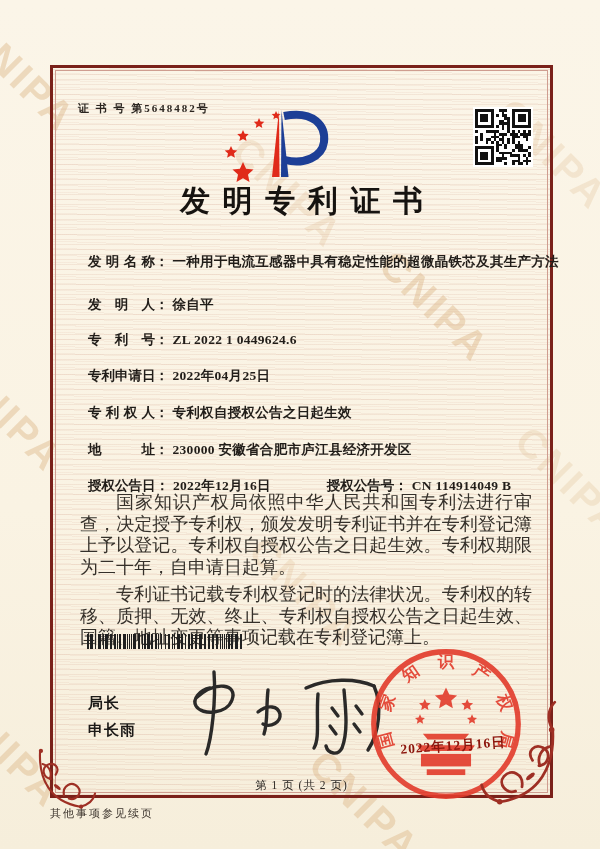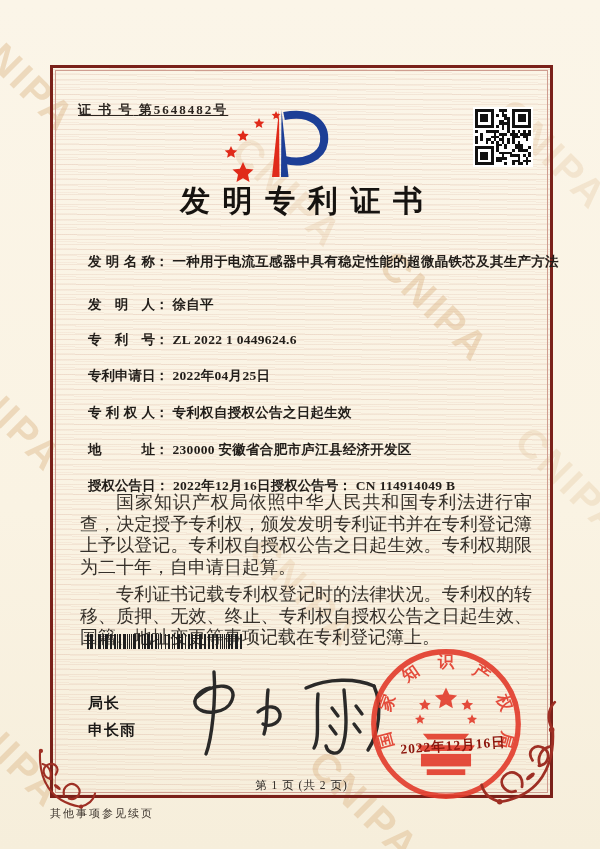--- a/index.html
+++ b/index.html
@@ -15,33 +15,33 @@
   .wm.faint{color:rgba(226,195,155,.32);}
 
   
   .cert{position:absolute;left:50px;top:65px;width:497px;height:727px;z-index:2;
         border:3px solid #7a211a;
         background:
           repeating-linear-gradient(0deg, rgba(214,166,146,.20) 0 1px, rgba(0,0,0,0) 1px 5px),
           repeating-linear-gradient(2deg, rgba(214,166,146,.13) 0 1px, rgba(0,0,0,0) 1px 7px);}
   .cert::before{content:"";position:absolute;inset:2px;border:1px solid #cf9d90;pointer-events:none;}
 
-  .certno{position:absolute;left:25px;top:33px;font-size:13px;font-weight:600;color:#2b2520;letter-spacing:2px;text-decoration:underline;}
+  .certno{position:absolute;left:25px;top:33px;font-size:11px;font-weight:600;color:#2b2520;letter-spacing:2px;}
   .title{position:absolute;left:0;top:113px;width:100%;text-align:center;font-size:30px;font-weight:700;
          color:#161310;letter-spacing:.42em;text-indent:.42em;}
 
   .logo{position:absolute;left:163px;top:36px;width:170px;height:80px;}
   .qr{position:absolute;left:420px;top:39px;width:60px;height:60px;background:#fff;padding:0;}
   .qr svg{display:block;margin:2px;}
 
   .frow{position:absolute;left:35px;font-size:13.5px;font-weight:600;color:#211d19;white-space:nowrap;}
   .flabel{display:inline-block;width:67px;text-align:justify;text-align-last:justify;vertical-align:bottom;}
   .fcolon{margin:0 4px 0 0;}
   .fval{letter-spacing:.3px;}
-  .grant2{}
+  .grant2{margin-left:56px;}
 
   .paras{position:absolute;left:27px;top:424px;width:452px;font-size:18px;line-height:21.5px;
          color:#35302a;font-weight:500;text-align:justify;}
   .paras p{margin:0 0 6px 0;text-indent:2em;}
 
   .barcode{position:absolute;left:34px;top:566px;width:158px;height:15px;}
 
   .officer{position:absolute;left:35px;top:626px;font-family:"Liberation Sans","DejaVu Sans",sans-serif;
            font-weight:700;font-size:15px;color:#1c1a18;}
   .officer div{margin-bottom:8px;letter-spacing:1px;}

